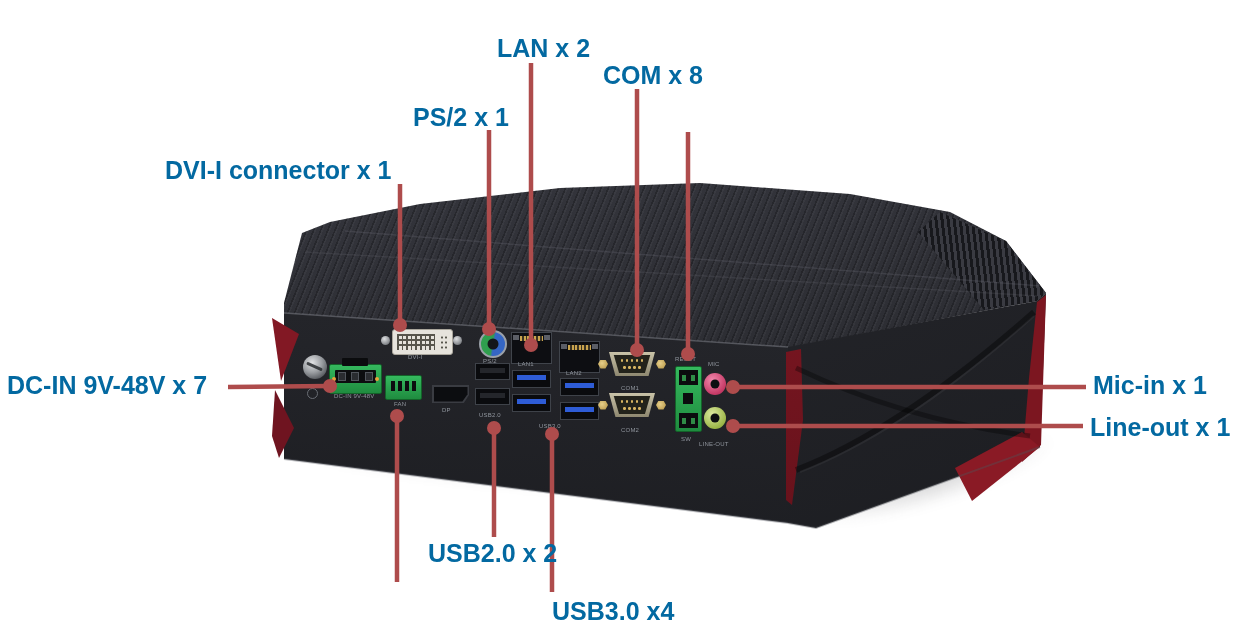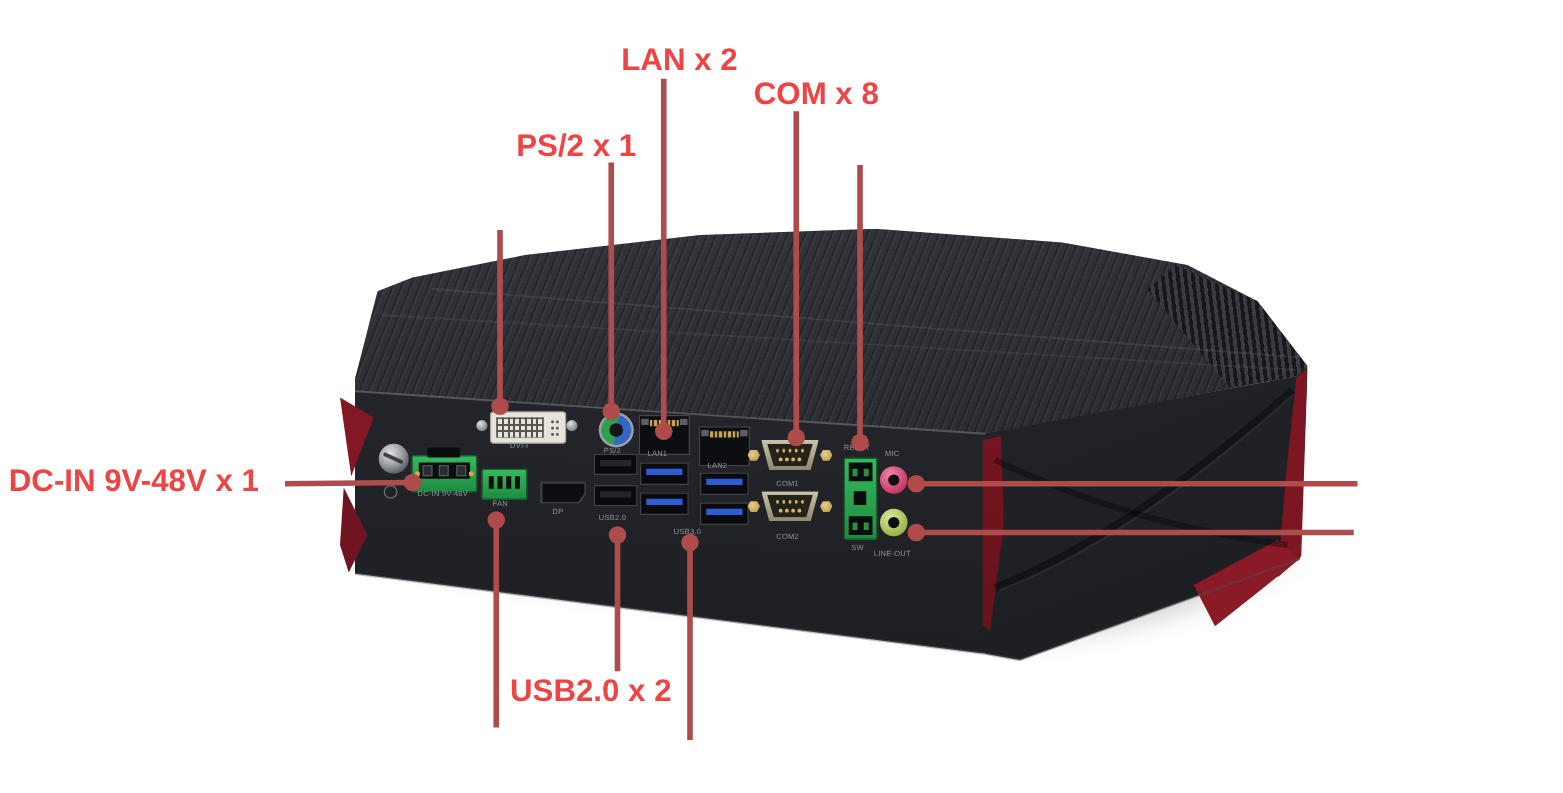--- a/index.html
+++ b/index.html
@@ -32,21 +32,21 @@
     background:linear-gradient(180deg,#8e1b27,#5f1019)}
   .red-edge{clip-path:polygon(1037px 302px,1046px 295px,1041px 445px,1022px 462px,1029px 378px);
     background:#7c1620}
   .red-low{clip-path:polygon(955px 468px,1022px 432px,1040px 447px,972px 501px);background:#8a1a25}
   .red-l1{clip-path:polygon(272px 318px,299px 334px,281px 381px);background:#821824}
   .red-l2{clip-path:polygon(275px 390px,294px 428px,279px 458px,272px 436px);background:#6f1420}
   .shadow{position:absolute;z-index:1;filter:blur(5px);
     background:radial-gradient(ellipse at 50% 50%,rgba(40,40,45,.22),rgba(0,0,0,0) 70%)}
 
   
-  .callout{position:absolute;font-weight:bold;font-size:25px;color:#ef4444;white-space:nowrap;z-index:7}
+  .callout{position:absolute;font-weight:bold;font-size:25px;color:#0369a1;white-space:nowrap;z-index:7}
   .plabel{position:absolute;font-size:6px;color:#8f949c;letter-spacing:.2px;white-space:nowrap;z-index:5}
 
   
   .port{position:absolute;z-index:4}
   .screw{width:24px;height:24px;border-radius:50%;
     background:radial-gradient(circle at 38% 32%,#e2e3e5,#9a9da1 45%,#5c5f64 75%,#3f4146)}
   .screw::after{content:"";position:absolute;left:3px;top:10px;width:17px;height:3px;
     background:rgba(40,42,46,.85);border-radius:2px;transform:rotate(24deg)}
   .gmark{width:9px;height:9px;border:1px solid #6a6e75;border-radius:50%}
   .tblock{background:linear-gradient(180deg,#35b95e,#1f8c3f);border:1px solid #136329;border-radius:2px}
@@ -306,19 +306,23 @@
           <line x1="397" y1="416" x2="397" y2="582"></line>
           <circle cx="397" cy="416" r="7" stroke="none"></circle>
         </g>
       <g>
           <line x1="552" y1="434" x2="552" y2="592"></line>
           <circle cx="552" cy="434" r="7" stroke="none"></circle>
         </g>
     </g>
   </svg>
 
-  <div class="callout" style="left:7px;top:371px">DC-IN 9V-48V x 1</div>
+  <div class="callout" style="left:7px;top:371px">DC-IN 9V-48V x 7</div>
+  <div class="callout" style="left:165px;top:156px">DVI-I connector x 1</div>
   <div class="callout" style="left:413px;top:103px">PS/2 x 1</div>
   <div class="callout" style="left:497px;top:34px">LAN x 2</div>
   <div class="callout" style="left:603px;top:61px">COM x 8</div>
-  <div class="callout" style="left:408px;top:539px">USB2.0 x 2</div>
+  <div class="callout" style="left:1093px;top:371px">Mic-in x 1</div>
+  <div class="callout" style="left:1090px;top:413px">Line-out x 1</div>
+  <div class="callout" style="left:428px;top:539px">USB2.0 x 2</div>
+  <div class="callout" style="left:552px;top:597px">USB3.0 x4</div>
 
 </div>
 
 </body></html>

